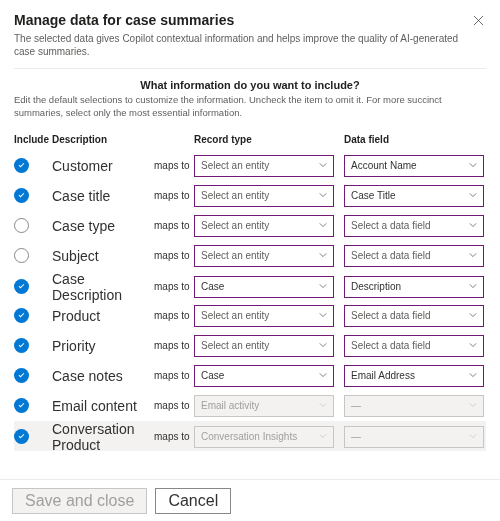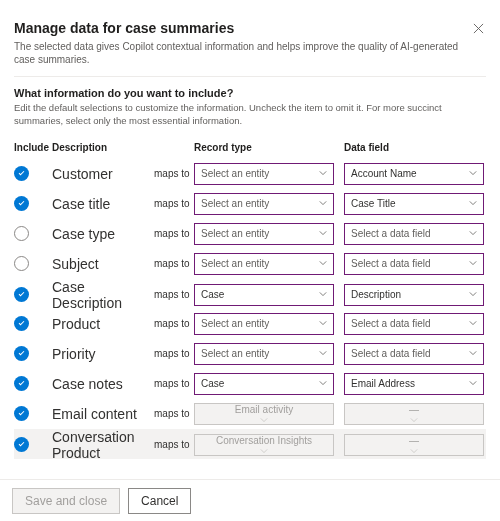--- a/index.html
+++ b/index.html
@@ -7,28 +7,28 @@
     margin: 0; padding: 0;
     font-family: "Segoe UI", -apple-system, sans-serif;
     font-size: 11px;
     color: #323130;
     background: #fff;
     width: 500px; height: 521px;
   }
   .panel {
     width: 500px; height: 521px;
     position: relative;
-    padding: 20px 14px 0 14px;
+    padding: 12px 14px 0 14px;
   }
   .header-row { display:flex; justify-content:space-between; align-items:flex-start; }
   .title { font-size: 14px; font-weight: 600; color:#201f1e; margin:0; }
   .close { width:16px; height:16px; display:flex; align-items:center; justify-content:center; cursor:pointer; color:#605e5c; font-size:13px; }
   .subtext { font-size: 10px; color:#605e5c; margin:4px 8px 0 0; line-height:1.3; }
   .divider { border:none; border-top:1px solid #edebe9; margin:10px 0; }
-  .section-title { font-size: 11px; font-weight:600; margin:0 0 2px 0; color:#201f1e; }
+  .section-title { font-size: 11px; font-weight:600; margin:0 0 2px 0; color:#201f1e;text-align:center; }
   .section-sub { font-size: 9.5px; color:#605e5c; margin:0 0 14px 0; line-height:1.4; }
 
   .grid-head {
     display:grid;
     grid-template-columns: 38px 102px 40px 140px 10px 140px;
     font-size:10px; font-weight:600; color:#201f1e;
     padding-bottom:6px;
   }
   .grid-row {
     display:grid;
@@ -55,38 +55,38 @@
     width:100%; height:22px;
     border:1px solid #701a75;
     display:flex; align-items:center; justify-content:space-between;
     padding: 0 6px;
     font-size:10px;
     color:#605e5c;
     background:#fff;
     cursor:pointer;
   }
   .sel.dark { color:#323130; }
-  .sel.locked { background:#f3f2f1; border-color:#c8c6c4; color:#a19f9d; cursor:default;flex-direction:column; }
+  .sel.locked { background:#f3f2f1; border-color:#c8c6c4; color:#a19f9d; cursor:default; }
   .sel .chev { color:#605e5c; }
   .sel.locked .chev { color:#c8c6c4; }
 
   .footer {
     position:absolute; left:0; right:0; bottom:0;
     height:42px;
     border-top:1px solid #edebe9;
     display:flex; align-items:center;
     padding:0 12px;
     gap:8px;
     background:#fff;
   }
   .btn {
     height:26px; padding:0 12px;
     border:1px solid #8a8886;
     background:#fff;
-    font-size:12px;
+    font-size:16px;
     display:flex; align-items:center; justify-content:center;
     cursor:pointer;
   }
   .btn.disabled { color:#a19f9d; border-color:#c8c6c4; background:#f3f2f1; cursor:default; }
 </style>
 </head>
 <body>
 
 <div class="panel">
 

